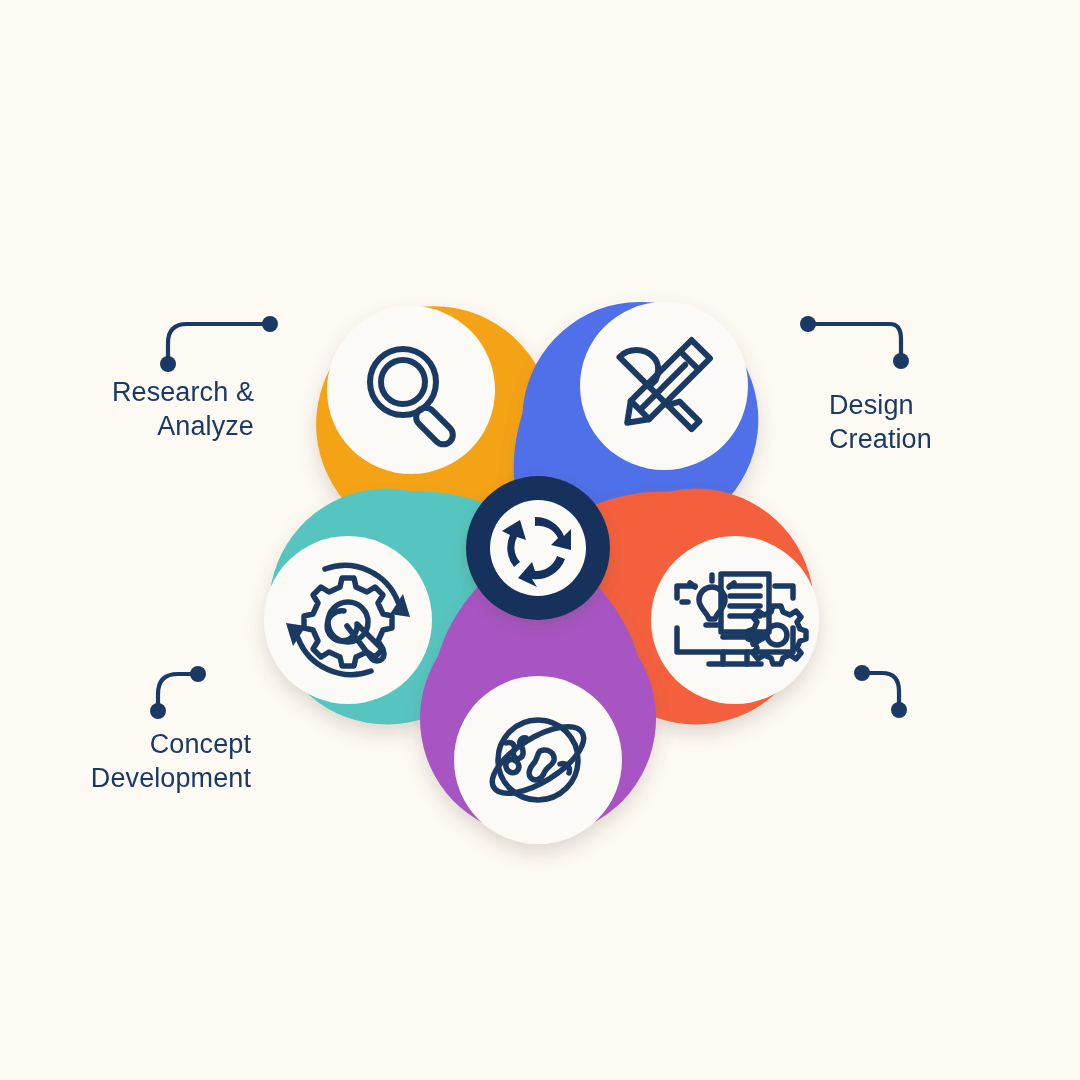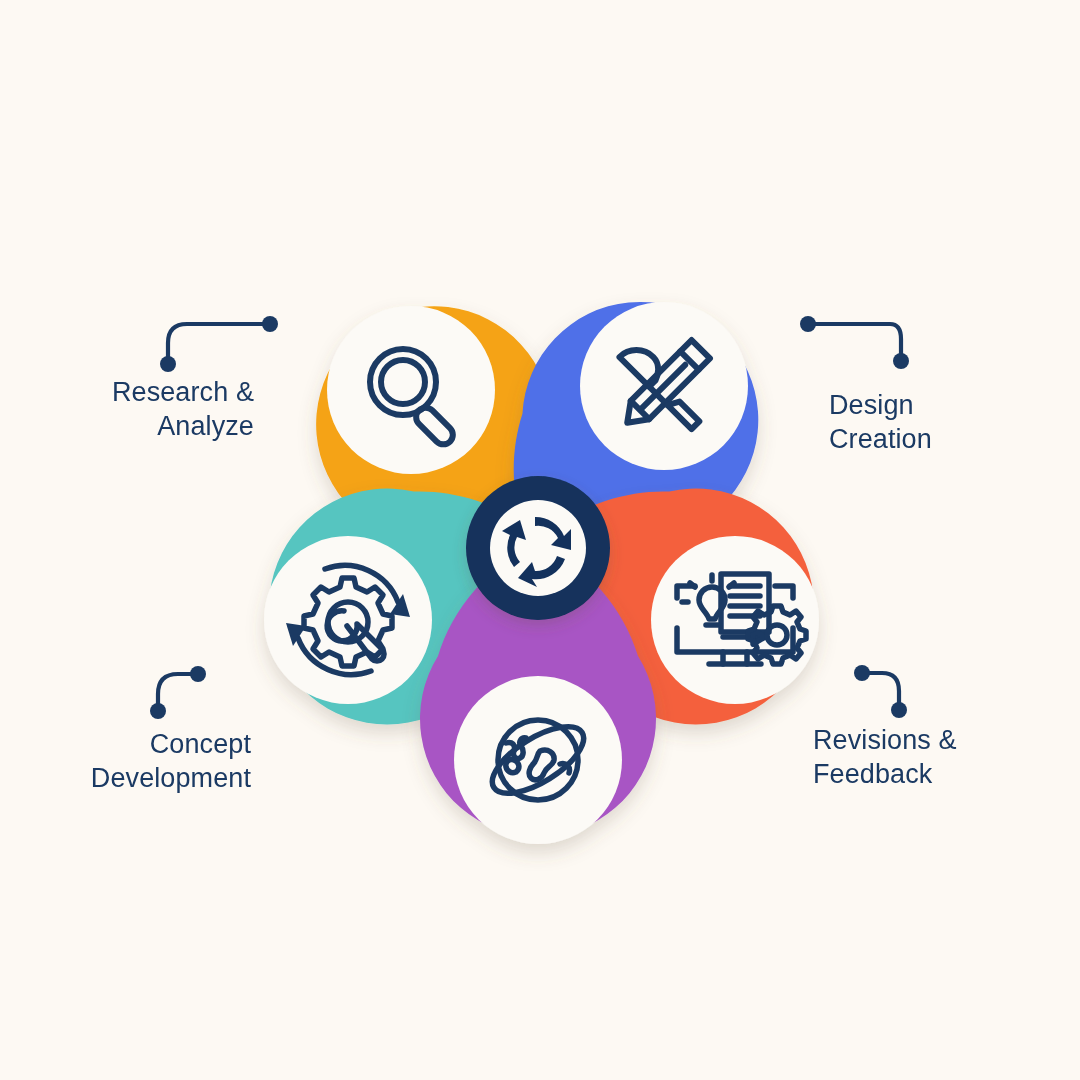--- a/index.html
+++ b/index.html
@@ -295,17 +295,15 @@
 
   <div class="label right-al" id="label-research">Research &amp;
 Analyze</div>
 
   <div class="label left-al" id="label-design">Design
 Creation</div>
 
   <div class="label right-al" id="label-concept">Concept
 Development</div>
 
-  <div class="label left-al" id="label-revisions">Revisions &amp;
-Feedback</div>
 
 
 </div>
 
 </body></html>

